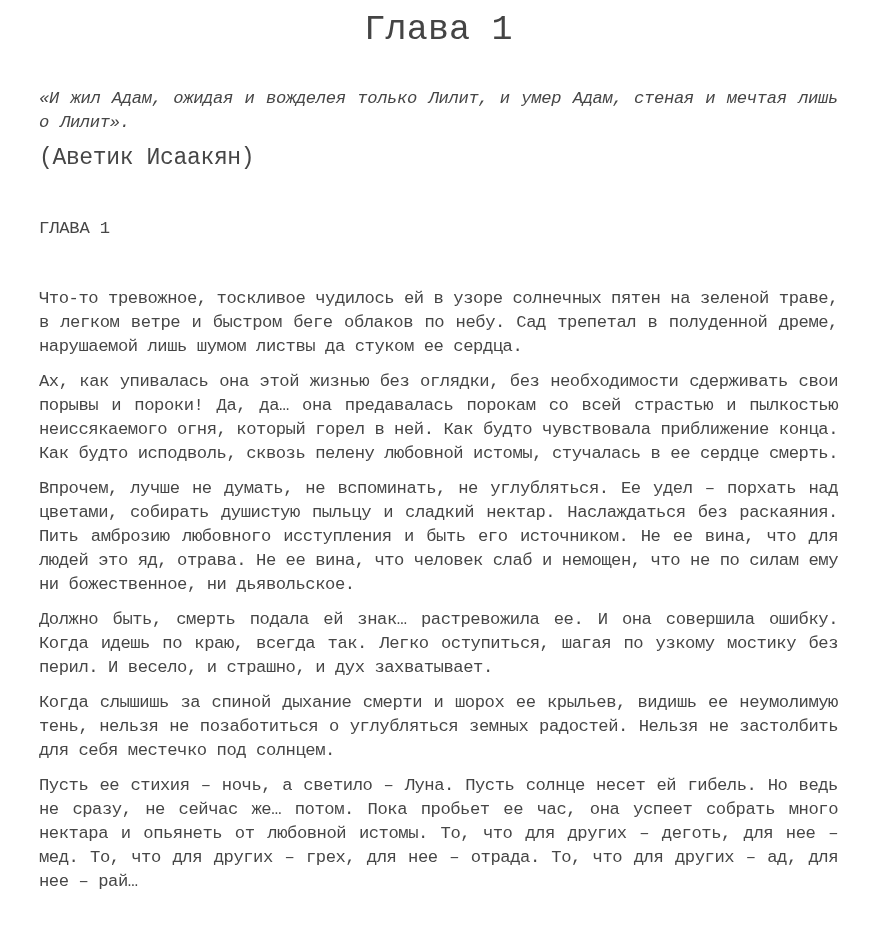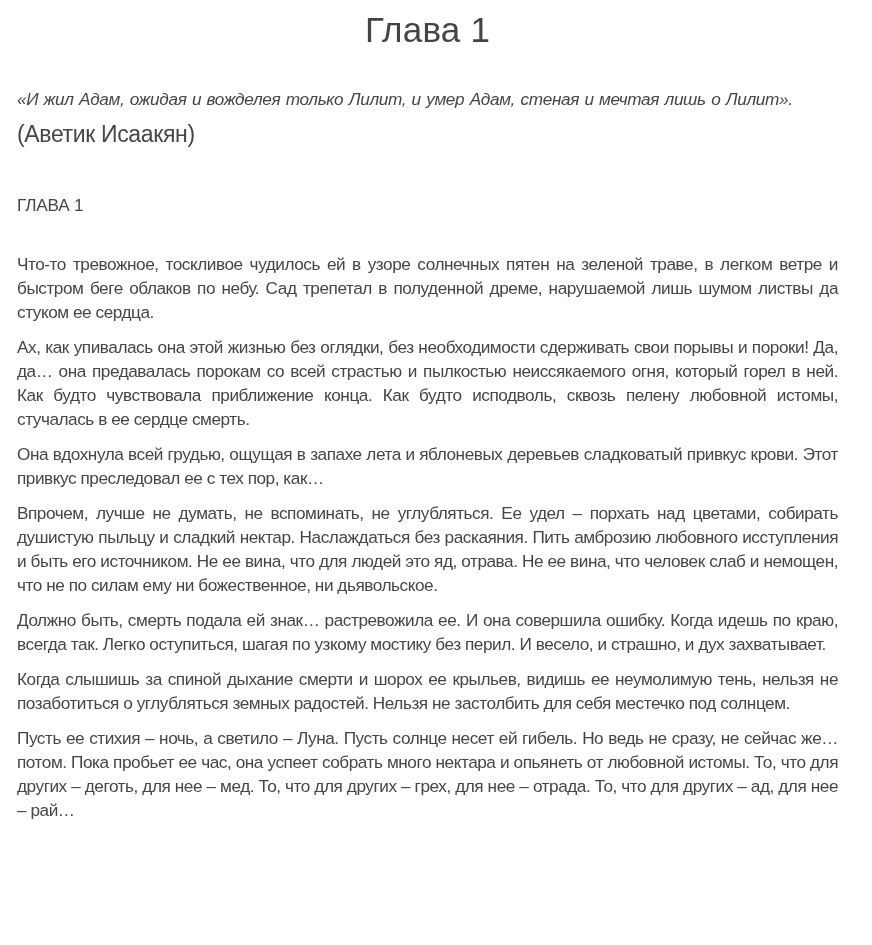--- a/index.html
+++ b/index.html
@@ -8,21 +8,22 @@
       background: #ffffff;
     }
     body {
       width: 872px;
       height: 945px;
       overflow: hidden;
       font-family: "Liberation Sans", sans-serif;
       color: #464646;
     }
     .page {
-      padding: 0 34px 0 17px;
+      padding: 0 34px 0 39px;
+      font-family: Liberation Mono, monospace;
     }
     h1.chapter-title {
       margin: 0;
       padding-top: 10px;
       height: 46px;
       text-align: center;
       font-weight: 400;
       font-size: 35px;
       line-height: 40px;
       color: #444444;
@@ -43,21 +44,21 @@
       line-height: 24px;
       letter-spacing: -0.35px;
     }
     .subheading {
       margin: 47px 0 0 0;
       font-size: 17.2px;
       line-height: 24px;
       letter-spacing: -0.2px;
     }
     .body-text {
-      margin-top: 35px;
+      margin-top: 46px;
     }
     .body-text p {
       margin: 0 0 11px 0;
       font-size: 17.2px;
       line-height: 24px;
       text-align: justify;
       letter-spacing: -0.45px;
     }
   </style>
 </head>
@@ -67,19 +68,18 @@
   <h1 class="chapter-title">Глава 1</h1>
 
   <p class="epigraph">«И жил Адам, ожидая и вожделея только Лилит, и умер Адам, стеная и мечтая лишь о Лилит».</p>
   <p class="epigraph-author">(Аветик Исаакян)</p>
 
   <p class="subheading">ГЛАВА 1</p>
 
   <div class="body-text">
     <p>Что-то тревожное, тоскливое чудилось ей в узоре солнечных пятен на зеленой траве, в легком ветре и быстром беге облаков по небу. Сад трепетал в полуденной дреме, нарушаемой лишь шумом листвы да стуком ее сердца.</p>
     <p>Ах, как упивалась она этой жизнью без оглядки, без необходимости сдерживать свои порывы и пороки! Да, да… она предавалась порокам со всей страстью и пылкостью неиссякаемого огня, который горел в ней. Как будто чувствовала приближение конца. Как будто исподволь, сквозь пелену любовной истомы, стучалась в ее сердце смерть.</p>
-    <p>Она вдохнула всей грудью, ощущая в запахе лета и яблоневых деревьев сладковатый привкус крови. Этот привкус преследовал ее с тех пор, как…</p>
     <p>Впрочем, лучше не думать, не вспоминать, не углубляться. Ее удел – порхать над цветами, собирать душистую пыльцу и сладкий нектар. Наслаждаться без раскаяния. Пить амброзию любовного исступления и быть его источником. Не ее вина, что для людей это яд, отрава. Не ее вина, что человек слаб и немощен, что не по силам ему ни божественное, ни дьявольское.</p>
     <p>Должно быть, смерть подала ей знак… растревожила ее. И она совершила ошибку. Когда идешь по краю, всегда так. Легко оступиться, шагая по узкому мостику без перил. И весело, и страшно, и дух захватывает.</p>
     <p>Когда слышишь за спиной дыхание смерти и шорох ее крыльев, видишь ее неумолимую тень, нельзя не позаботиться о углубляться земных радостей. Нельзя не застолбить для себя местечко под солнцем.</p>
     <p>Пусть ее стихия – ночь, а светило – Луна. Пусть солнце несет ей гибель. Но ведь не сразу, не сейчас же… потом. Пока пробьет ее час, она успеет собрать много нектара и опьянеть от любовной истомы. То, что для других – деготь, для нее – мед. То, что для других – грех, для нее – отрада. То, что для других – ад, для нее – рай…</p>
   </div>
 </div>
 
 </body></html>

